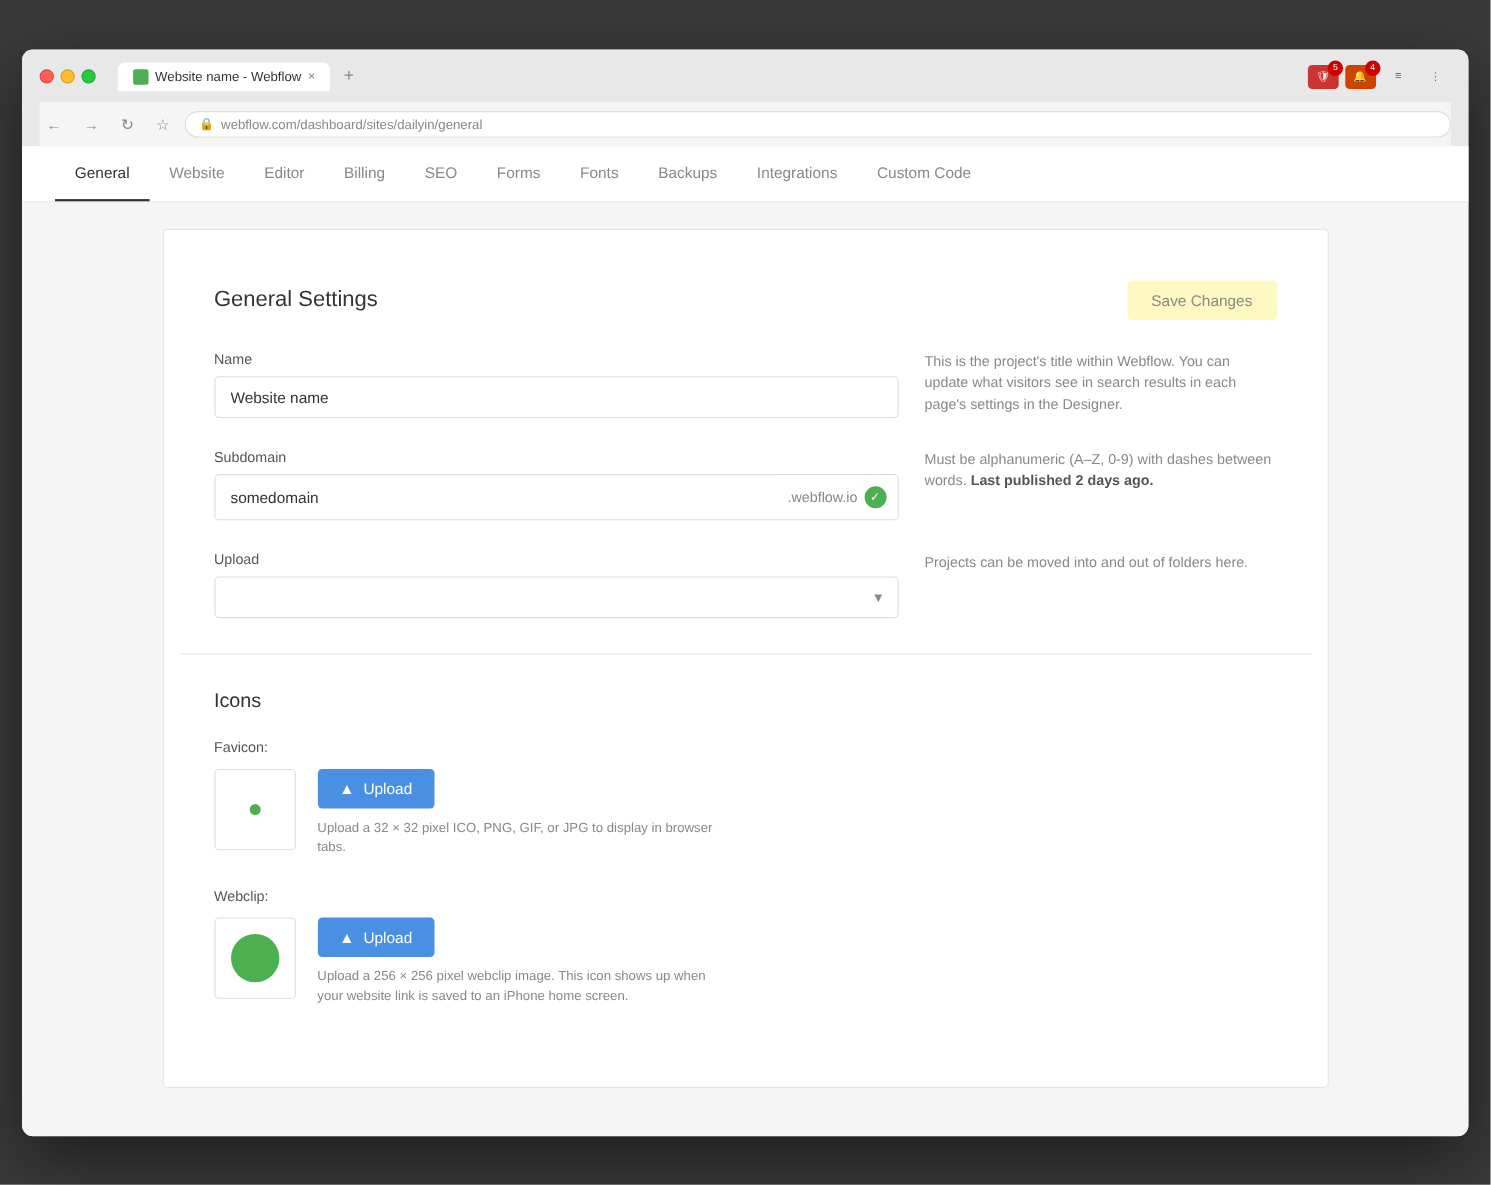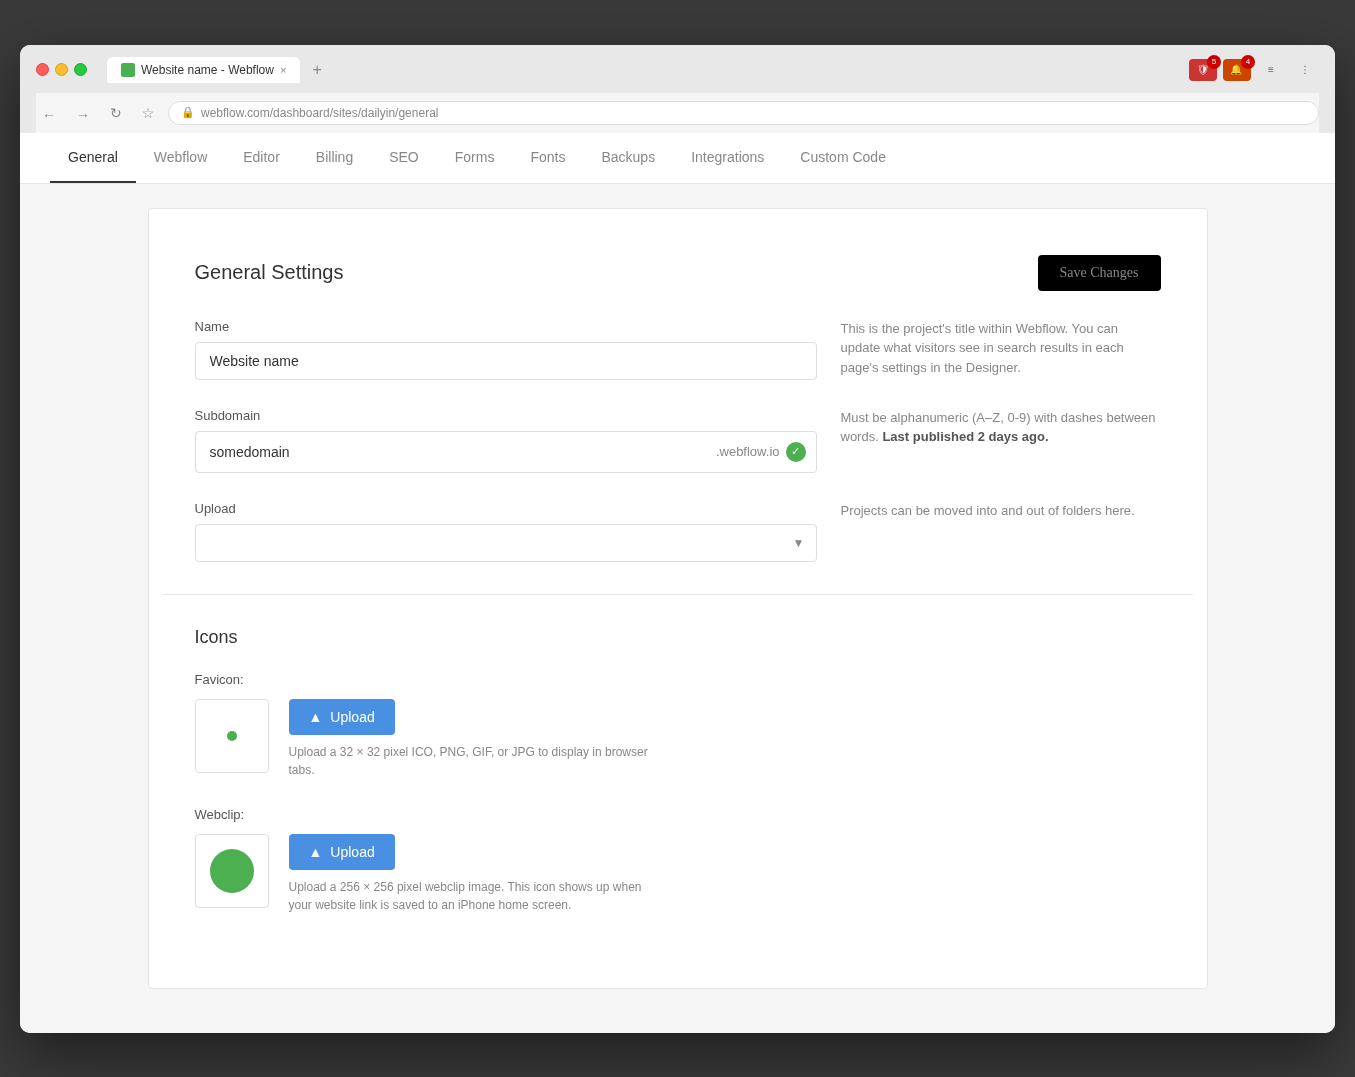--- a/index.html
+++ b/index.html
@@ -226,28 +226,27 @@
       margin-bottom: 28px;
     }
 
     .card-title {
       font-size: 20px;
       font-weight: 500;
       color: #333;
     }
 
     .save-btn {
-      background: #000000;
+      background: #fef9c3;
       color: #888;
       border: none;
       padding: 10px 22px;
       border-radius: 4px;
       font-size: 14px;
       cursor: pointer;
-      font-family: Liberation Serif, serif;
     }
 
     .form-row {
       display: grid;
       grid-template-columns: 1fr 320px;
       gap: 24px;
       margin-bottom: 28px;
     }
 
     .form-group label {
@@ -477,21 +476,21 @@
           <span>webflow.com</span><span>/dashboard/sites/dailyin/general</span>
         </span>
       </div>
     </div>
   </div>
 
   <div class="page-content">
 
     <nav class="site-nav">
       <a class="nav-tab active">General</a>
-      <a class="nav-tab">Webflow</a>
+      <a class="nav-tab">Website</a>
       <a class="nav-tab">Editor</a>
       <a class="nav-tab">Billing</a>
       <a class="nav-tab">SEO</a>
       <a class="nav-tab">Forms</a>
       <a class="nav-tab">Fonts</a>
       <a class="nav-tab">Backups</a>
       <a class="nav-tab">Integrations</a>
       <a class="nav-tab">Custom Code</a>
     </nav>
 

